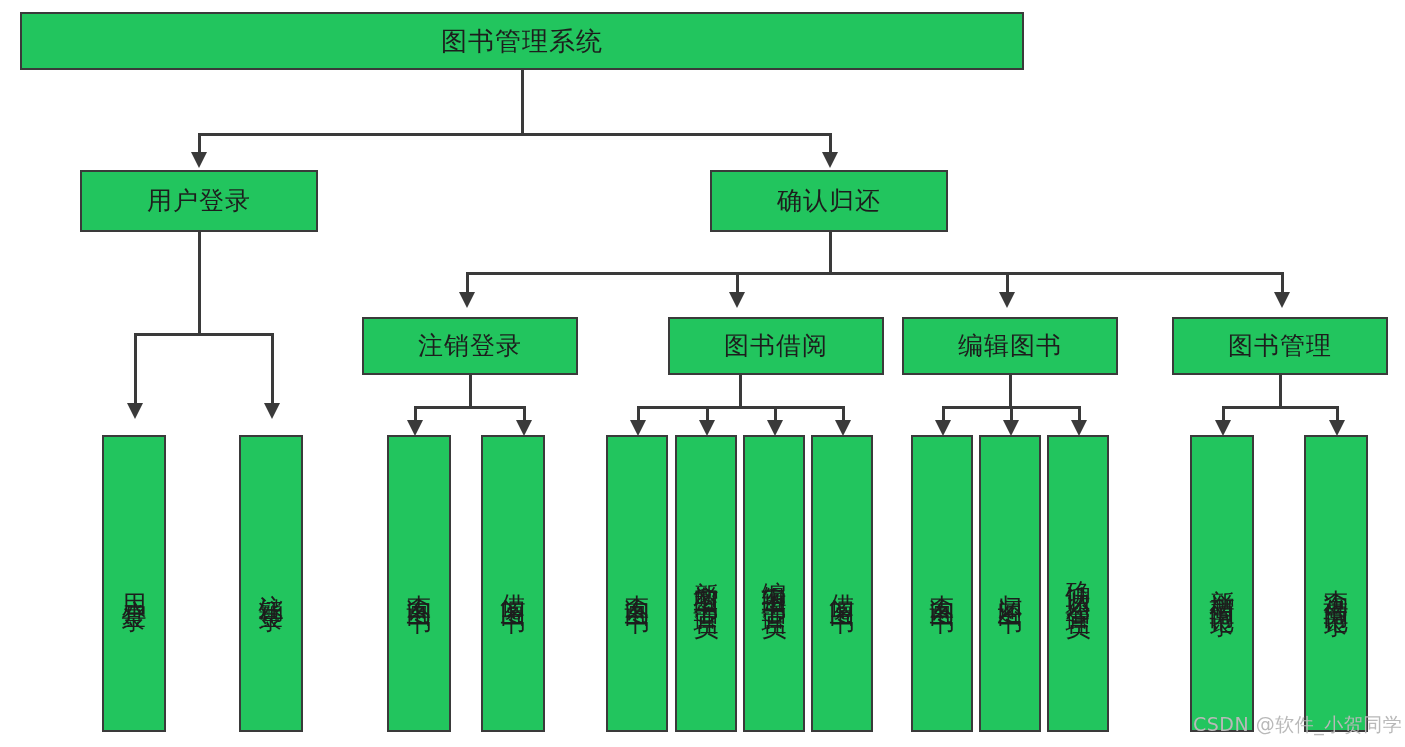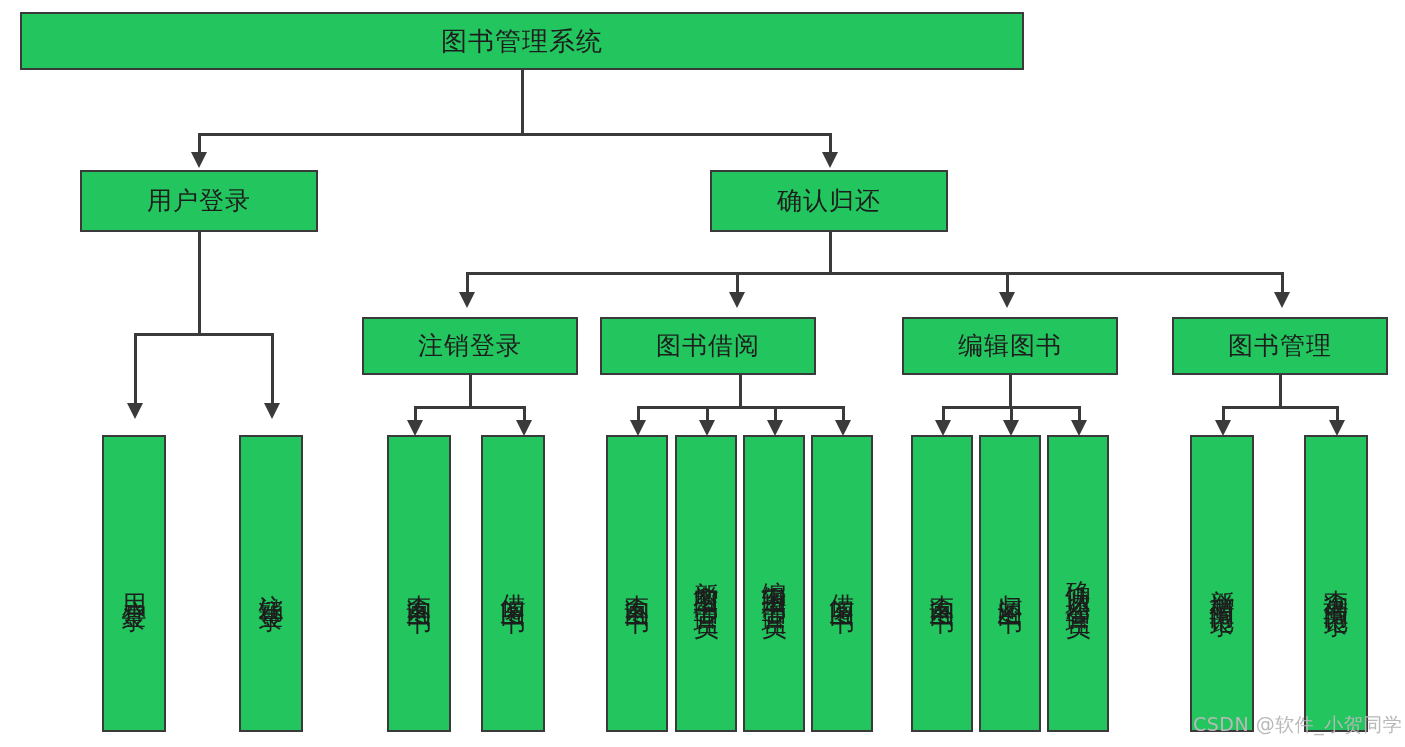--- a/index.html
+++ b/index.html
@@ -115,21 +115,21 @@
   <div class="ln v" style="left:736px;top:272px;height:22px;"></div>
   <div class="arrow" style="left:729px;top:292px;"></div>
   <div class="ln v" style="left:1006px;top:272px;height:22px;"></div>
   <div class="arrow" style="left:999px;top:292px;"></div>
   <div class="ln v" style="left:1281px;top:272px;height:22px;"></div>
   <div class="arrow" style="left:1274px;top:292px;"></div>
 
   <div class="node horiz" style="left:362px;top:317px;width:216px;height:58px;">
     <span class="label">注销登录</span>
   </div>
-  <div class="node horiz" style="left:600px;top:317px;width:216px;height:58px;">
+  <div class="node horiz" style="left:668px;top:317px;width:216px;height:58px;">
     <span class="label">图书借阅</span>
   </div>
   <div class="node horiz" style="left:902px;top:317px;width:216px;height:58px;">
     <span class="label">编辑图书</span>
   </div>
   <div class="node horiz" style="left:1172px;top:317px;width:216px;height:58px;">
     <span class="label">图书管理</span>
   </div>
 
   <div class="ln v" style="left:469px;top:375px;height:33px;"></div>

